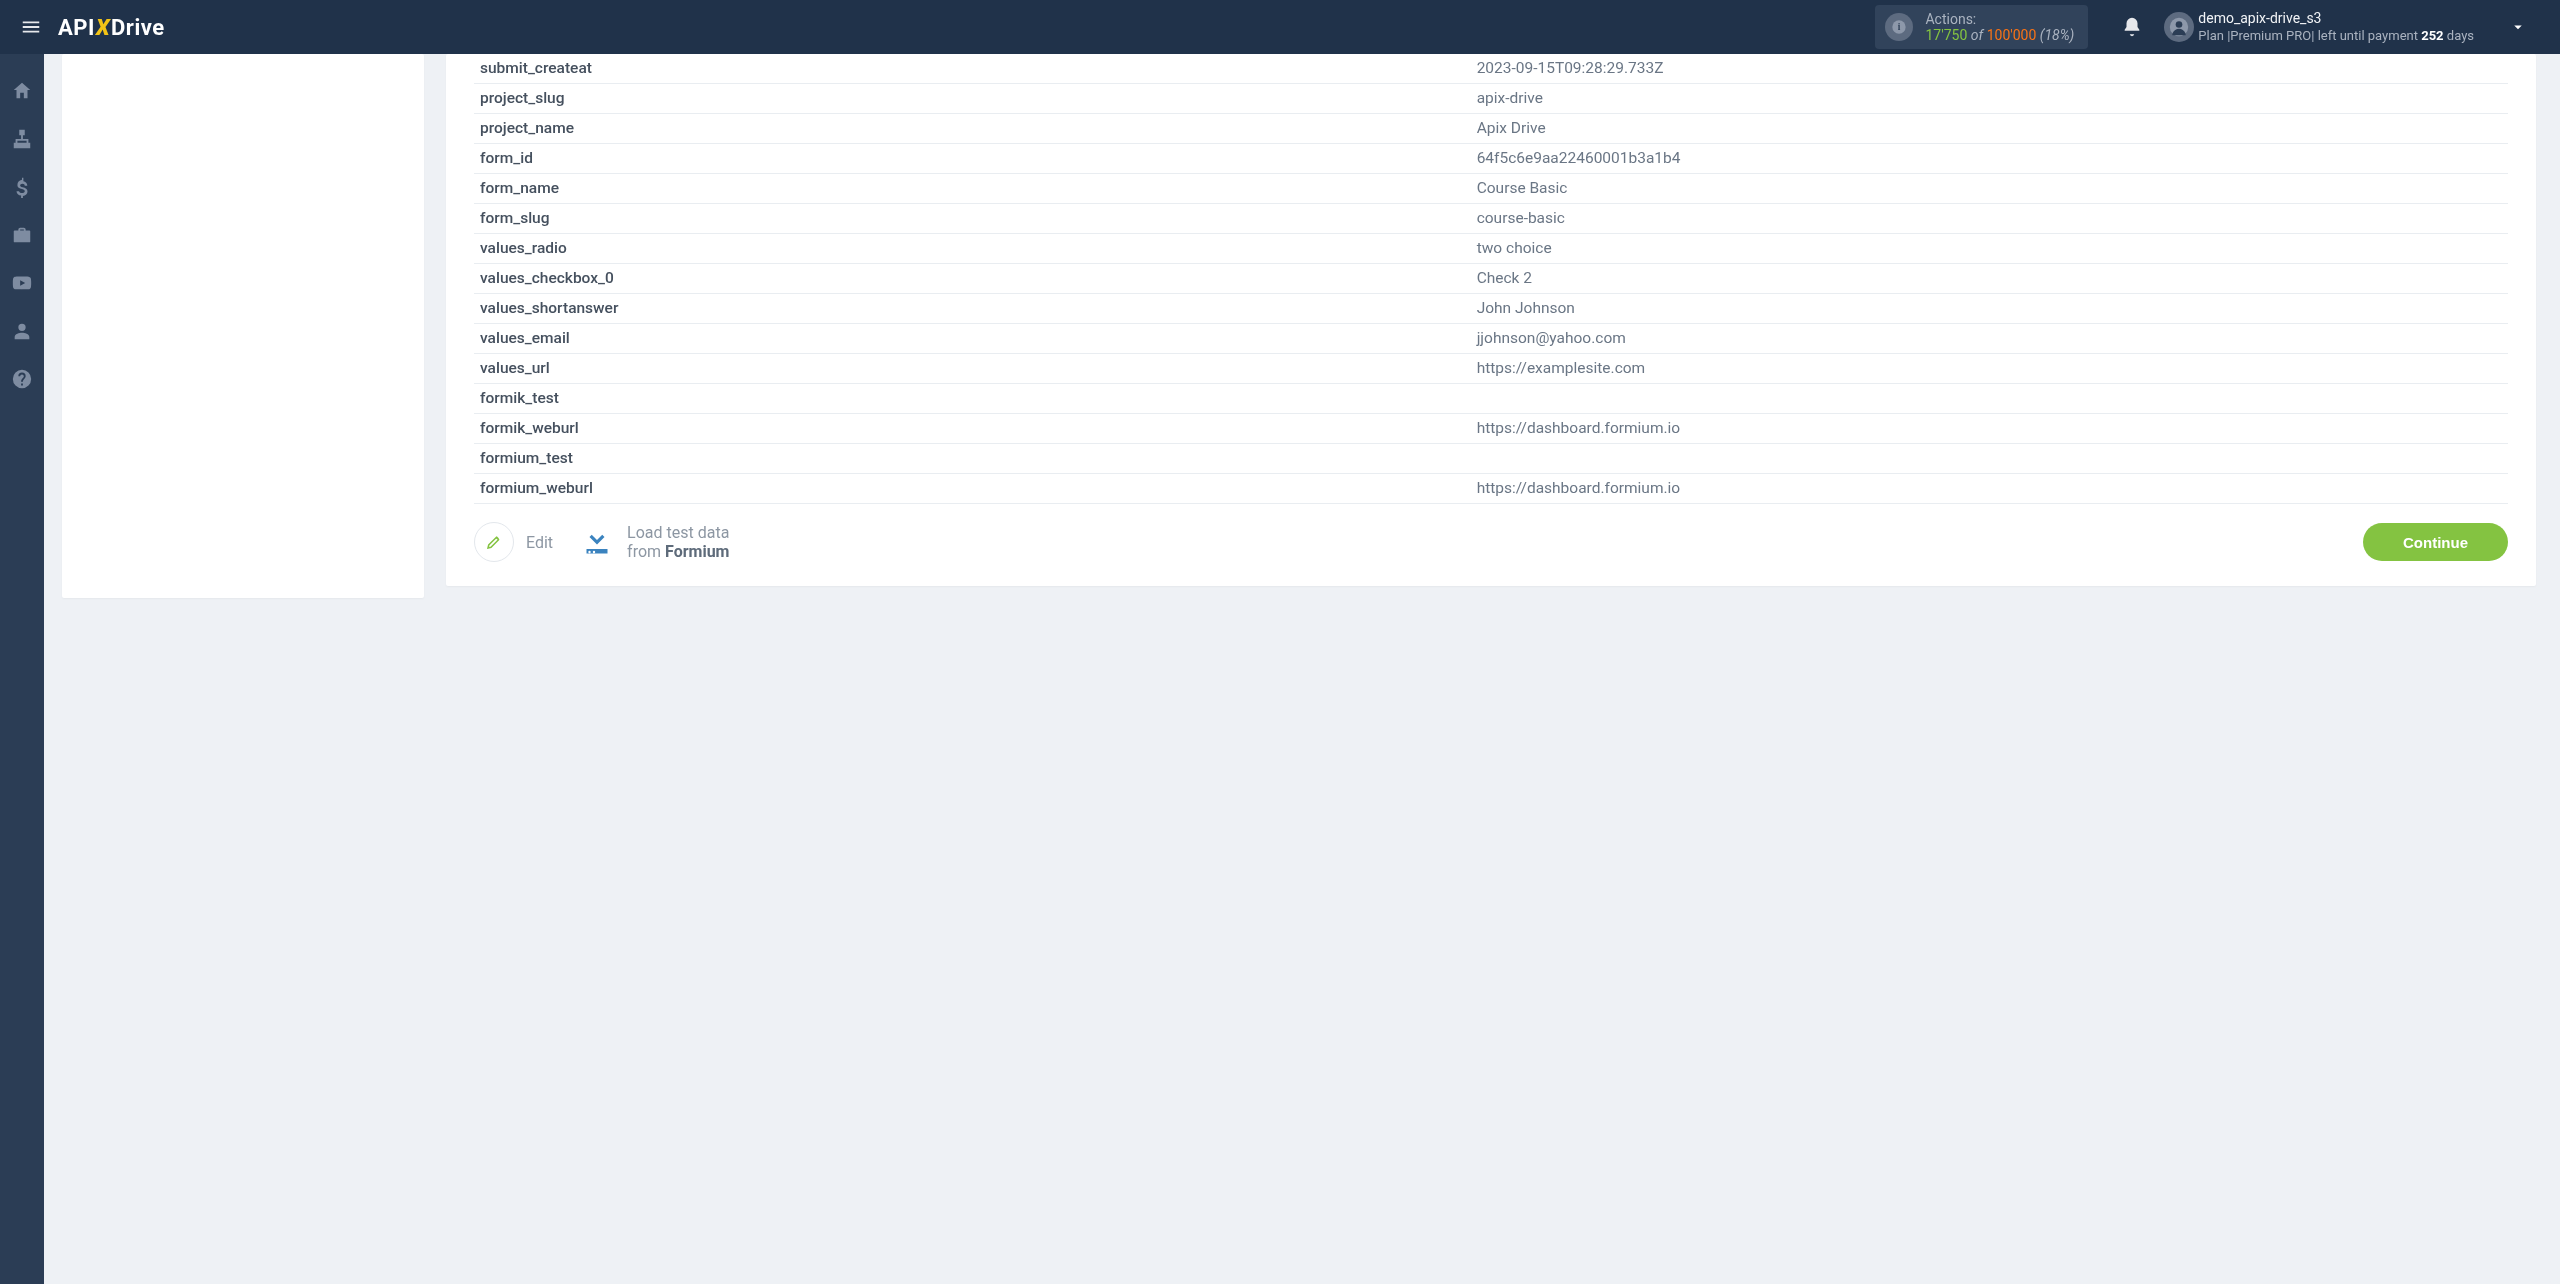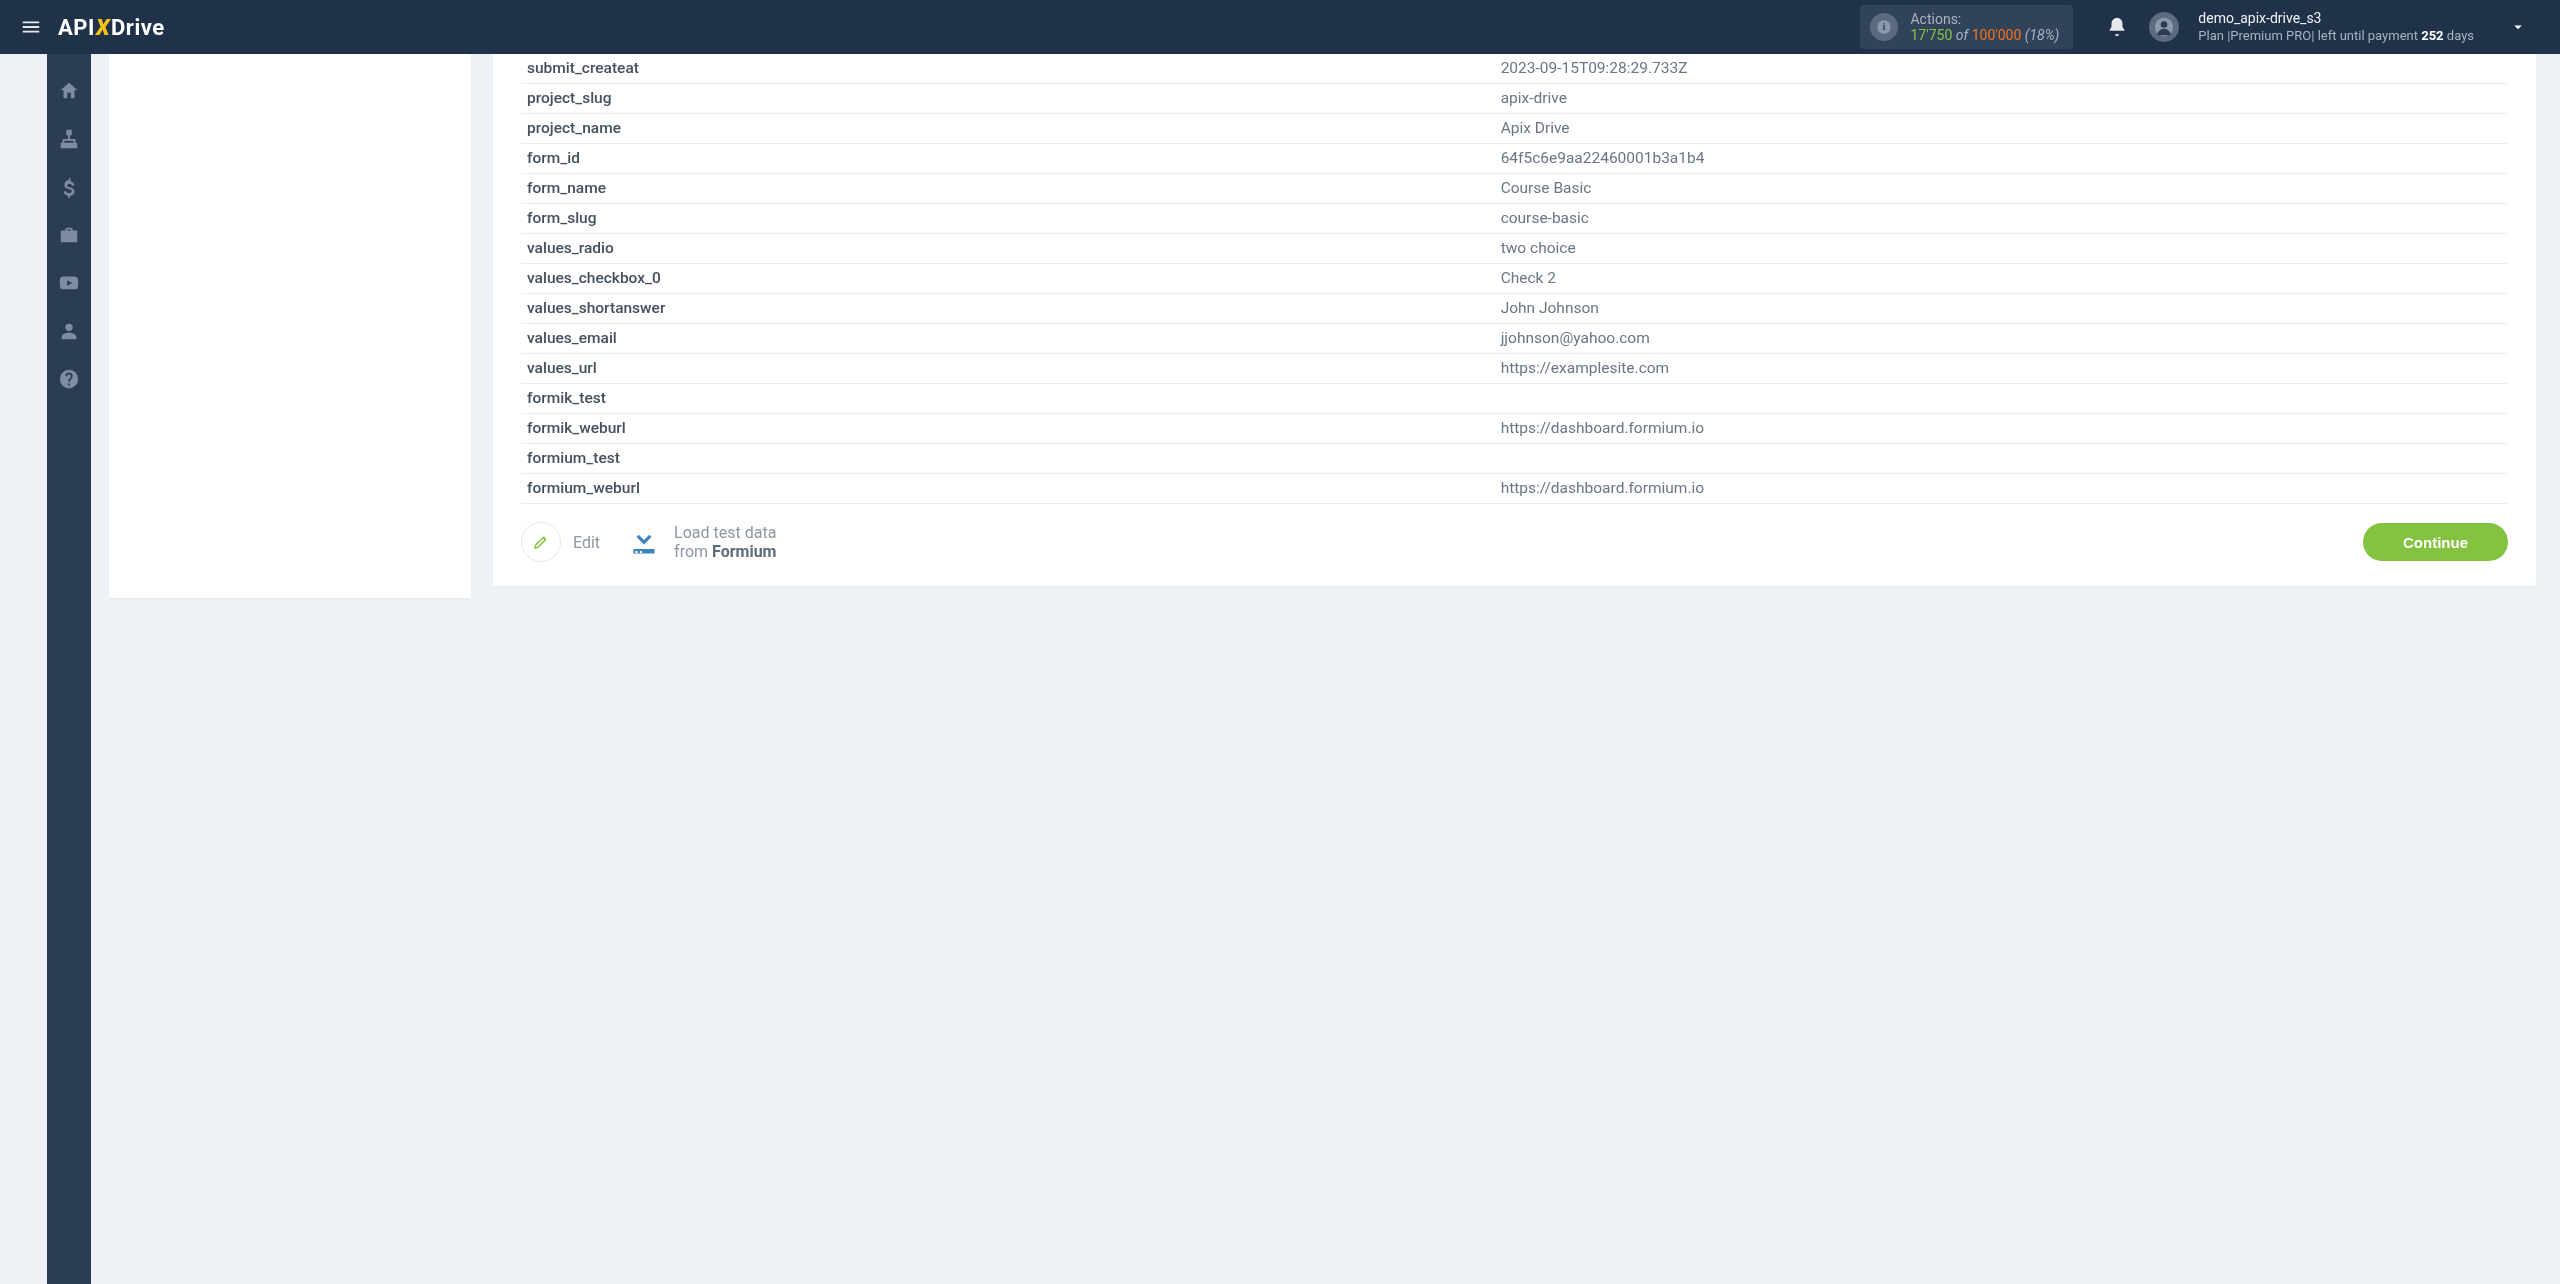--- a/index.html
+++ b/index.html
@@ -44,33 +44,33 @@
   .actions-label { color:#aab3c0; }
   .actions-line2 { font-size: 14px; }
   .actions-current { color:#84c341;margin-top:24px; }
   .actions-of { color:#aab3c0; font-style: italic; }
   .actions-total { color:#f97316; }
   .actions-pct { color:#aab3c0; font-style: italic; }
 
   .hdr-icon { width: 28px; height:28px; margin: 0 10px; display:flex; align-items:center; justify-content:center; }
   .hdr-icon svg { width:22px; height:22px; fill:#e6e8ec; }
 
-  .user-block { display:flex; align-items:center; gap:19px; margin-left:8px; }
+  .user-block { display:flex; align-items:center; gap:4px; margin-left:8px; }
   .avatar-circle { width:30px; height:30px; border-radius:50%; background:#5d6b80; display:flex; align-items:center; justify-content:center; }
   .avatar-circle svg { width:20px; height:20px; fill:#20324a; }
   .user-text { font-size:14px; line-height:1.25; }
   .user-name { color:#f1f3f6; }
   .user-plan { color:#aab3c0; font-size:13px; }
   .user-plan .days { color:#fff; font-weight:700; }
 
   .header-caret { margin-left: 30px; }
   .header-caret svg { width:18px; height:18px; fill:#fff; }
 
   
-  .below { display:flex; height: calc(100% - 54px); margin-left: 47px; }
+  .below { display:flex; height: calc(100% - 54px); }
   .sidebar {
     width: 44px;
     background:#2b3d55;
     display:flex; flex-direction:column; align-items:center;
     padding-top: 22px;
     gap: 18px;
   }
   .side-item { width:30px; height:30px; display:flex; align-items:center; justify-content:center; cursor:pointer; }
   .side-item svg { width:22px; height:22px; fill:#7e8ca1; }
 

